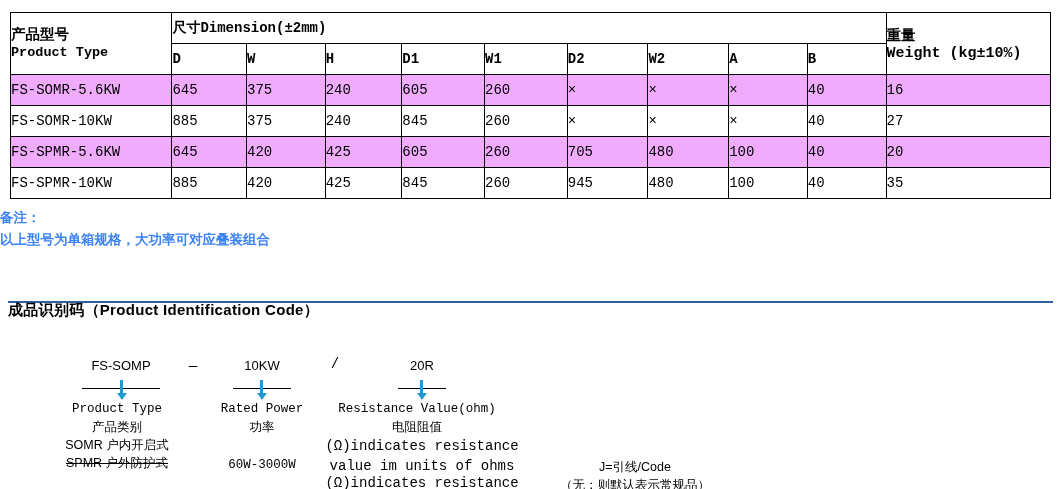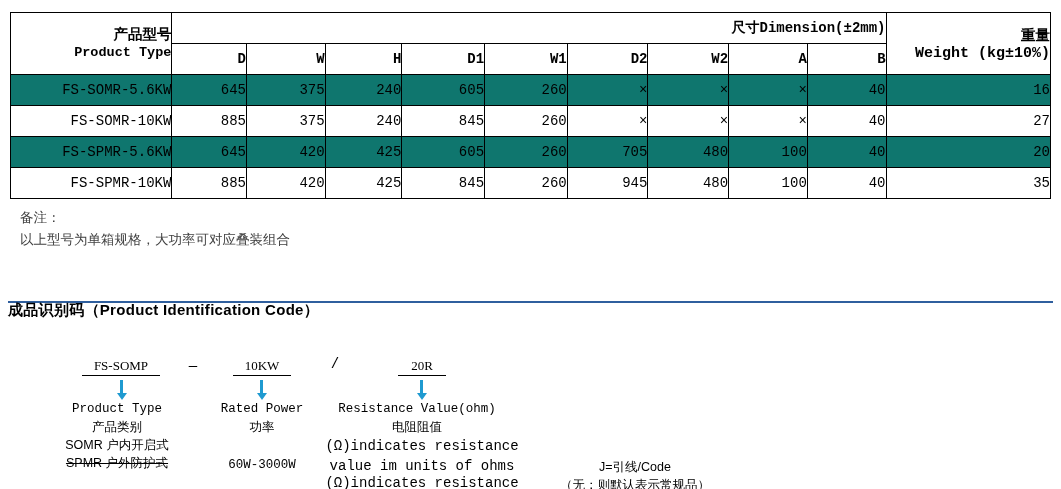--- a/index.html
+++ b/index.html
@@ -23,21 +23,21 @@
     top: 12px;
     width: 1041px;
   }
   table.dim {
     border-collapse: collapse;
     width: 1041px;
     table-layout: fixed;
   }
   table.dim th, table.dim td {
     border: 1px solid #000000;
-    text-align: right;
+    text-align: left;
     vertical-align: middle;
     font-family: "Liberation Mono", monospace;
     font-size: 14px;
     padding: 0;
     height: 30px;
   }
   .hdr-type {
     font-size: 14px;
     line-height: 1.35;
     padding: 4px 0 !important;
@@ -59,32 +59,33 @@
   .hdr-weight .cn {
     font-family: "Liberation Sans", sans-serif;
     font-size: 14.5px;
     display: block;
   }
   .hdr-weight .en {
     font-family: "Liberation Mono", monospace;
     font-size: 15px;
     display: block;
   }
-  tr.shaded td { background: #0f766e; }
+  tr.shaded td { background: #f0abfc; }
   td.model { font-family: "Liberation Mono", monospace; font-size: 14px; }
 
   
   .notes {
     position: absolute;
-    left: 20px;
+    left: 0;
     top: 207px;
     font-family: "Liberation Sans", sans-serif;
     font-size: 13.5px;
     line-height: 1.65;
-    color: #404040;
+    color: #3b82f6;
+    font-weight: bold;
   }
 
   
   .divider {
     position: absolute;
     left: 8px;
     top: 301px;
     width: 1045px;
     height: 2px;
     background: #2f5f9e;
@@ -104,25 +105,25 @@
   
   .code-area {
     position: absolute;
     left: 0;
     top: 348px;
     width: 1061px;
     height: 141px;
   }
   .code-token {
     position: absolute;
-    font-family: Liberation Serif, serif;
+    font-family: Liberation Sans, sans-serif;
     font-size: 13px;
     text-align: center;
     border-bottom: 1px solid #000;
-    padding-bottom: 1px;
+    padding-bottom: 15px;
     white-space: nowrap;
   }
   .sep {
     position: absolute;
     font-family: "Liberation Mono", monospace;
     font-size: 14px;
     text-align: center;
   }
   .arrow {
     position: absolute;

